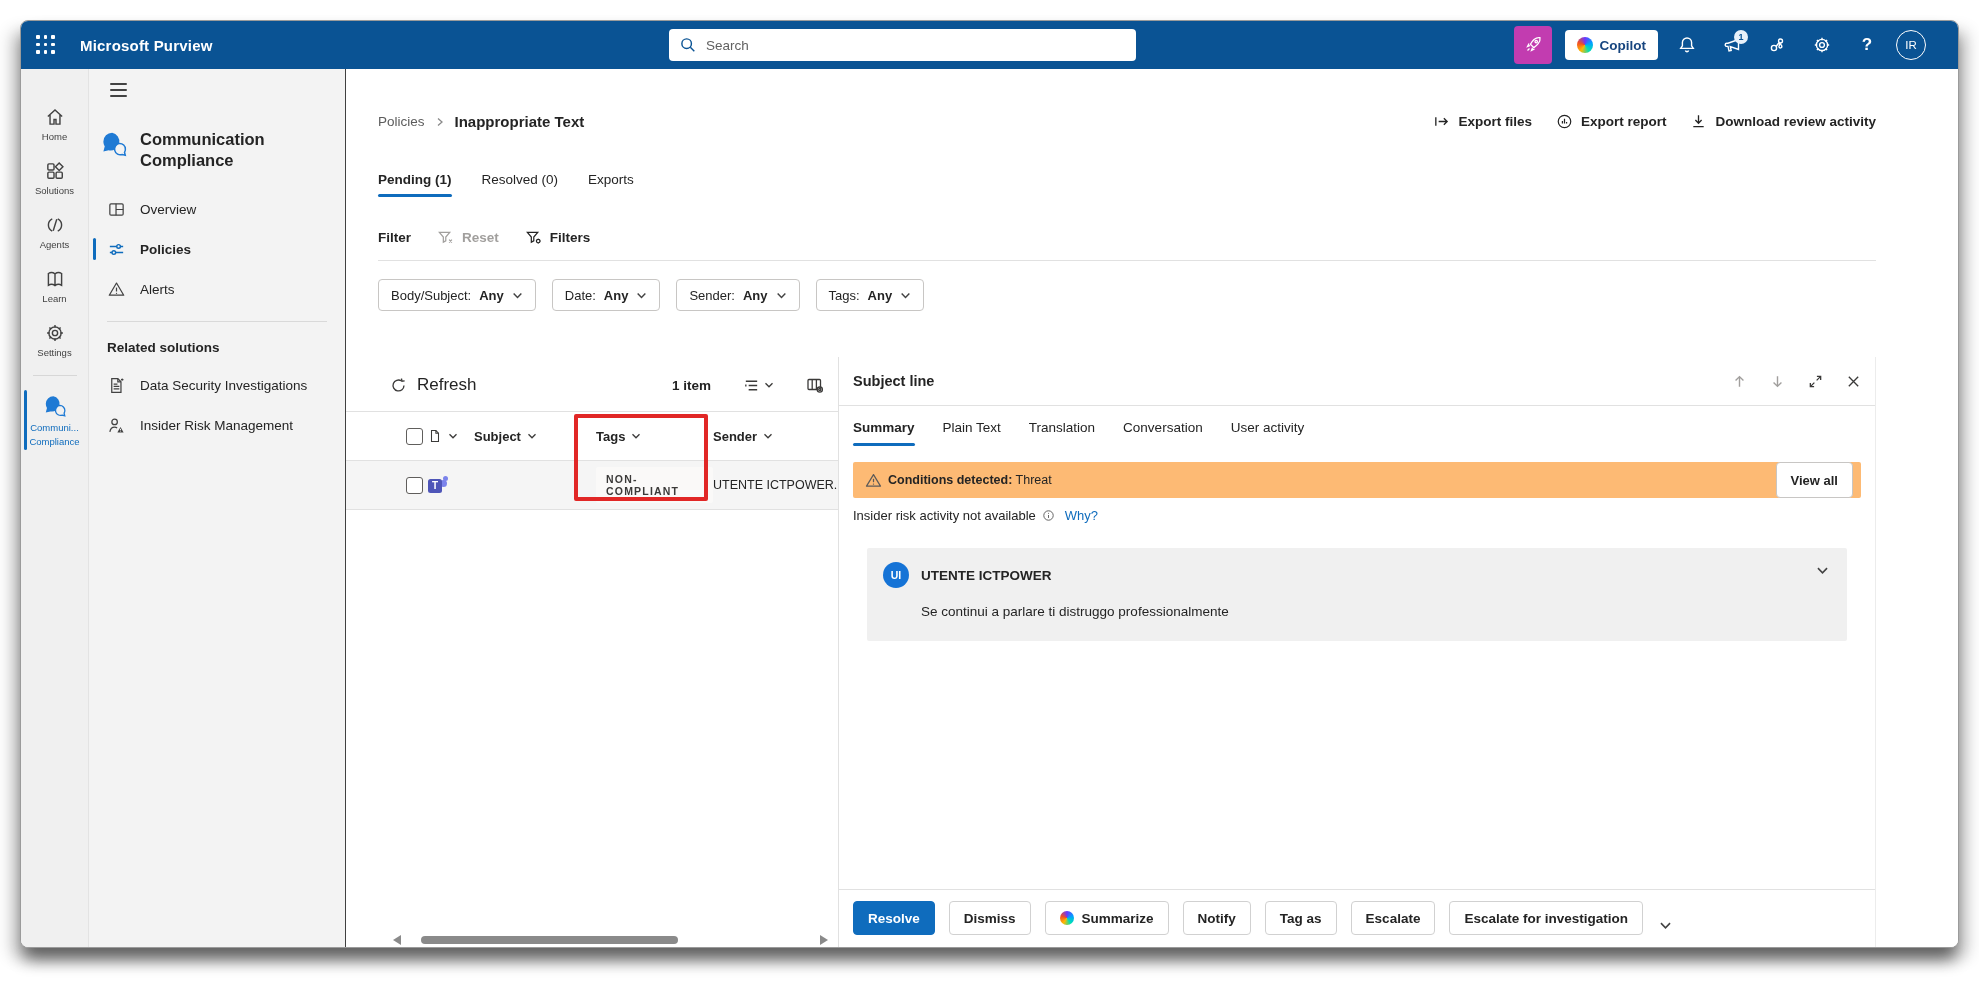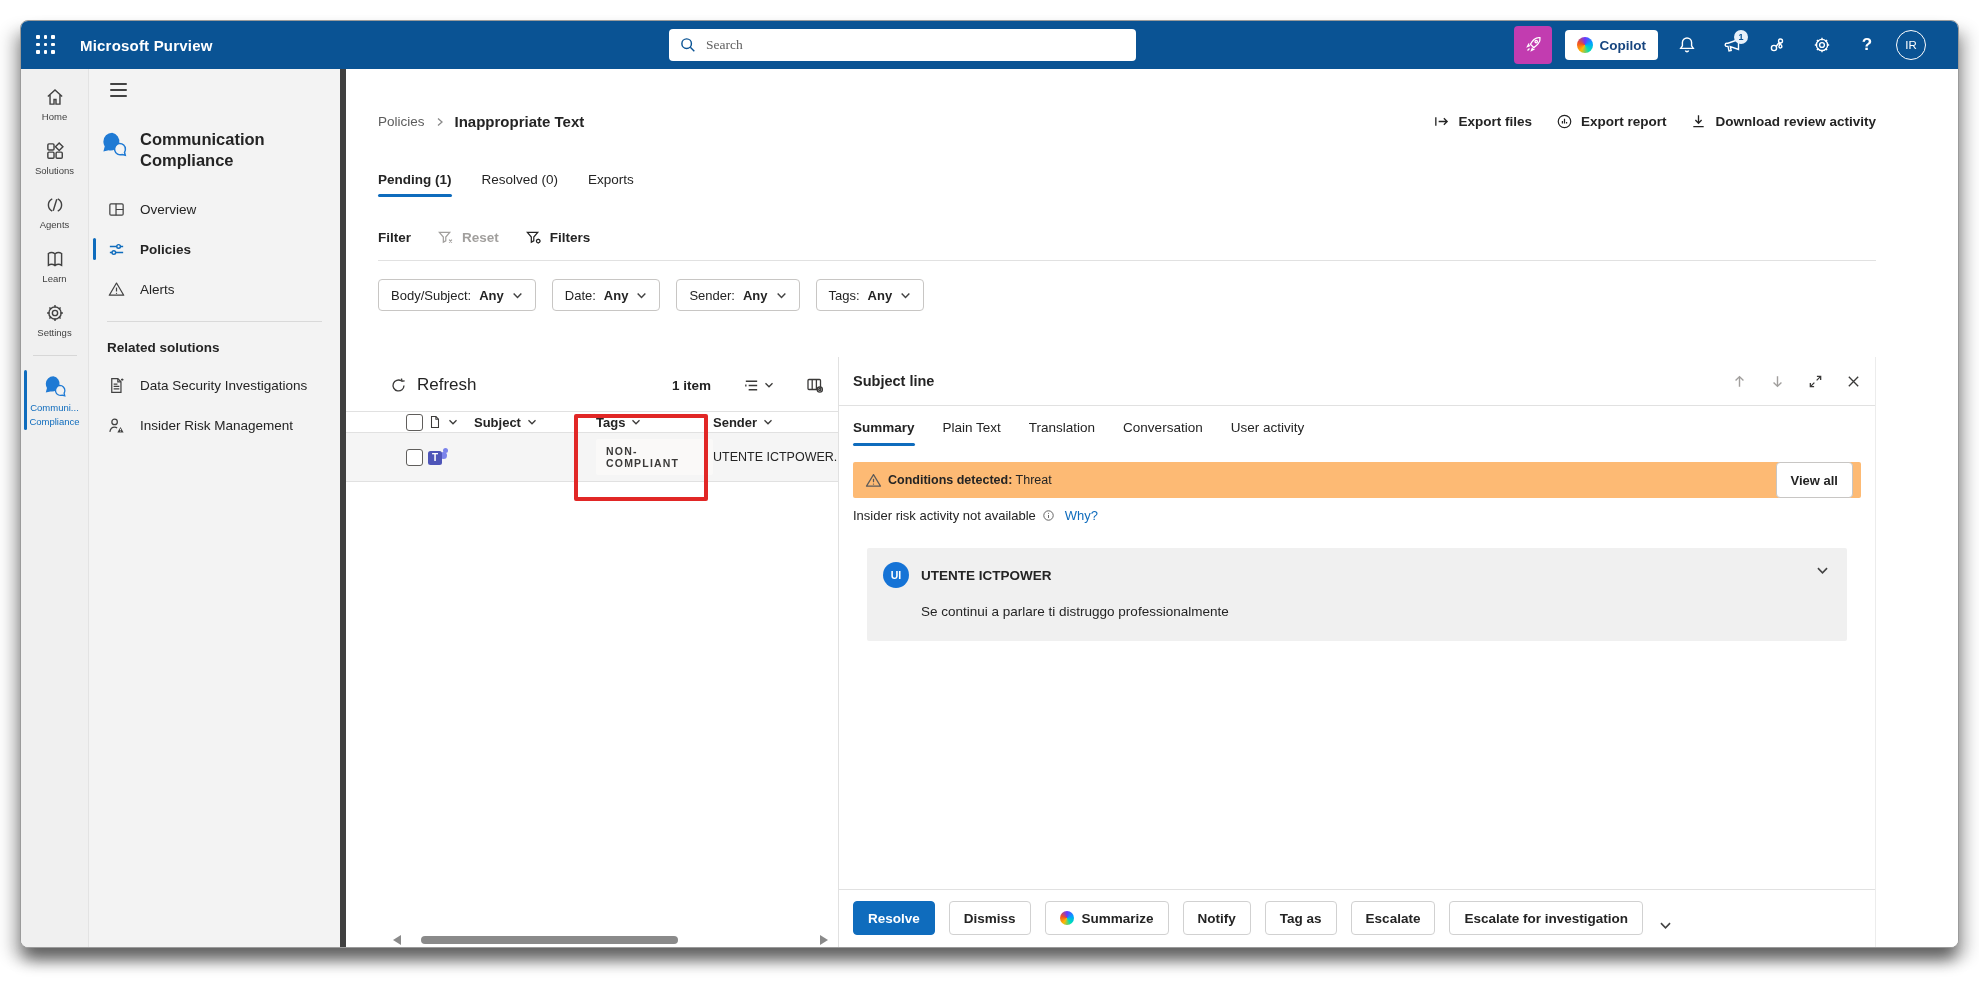--- a/index.html
+++ b/index.html
@@ -9,48 +9,48 @@
             border:1px solid #9b9b9b; border-radius:8px; overflow:hidden;
             box-shadow:0 14px 16px -2px rgba(0,0,0,.48), 10px 10px 16px rgba(0,0,0,.16), -10px 10px 16px rgba(0,0,0,.16); }
 
   
   .topbar { position:relative; height:48px; background:#0a5394; display:flex; align-items:center; color:#fff; }
   .waffle { width:20px; height:20px; margin-left:15px; display:grid; grid-template-columns:repeat(3,1fr); gap:3px; cursor:pointer; }
   .waffle i { width:3.5px; height:3.5px; background:#fff; border-radius:1px; }
   .app-title { margin-left:24px; font-size:15px; font-weight:700; letter-spacing:.2px; }
   .searchbox { position:absolute; left:648px; top:8px; width:467px; height:32px; background:#fff; border-radius:4px;
                display:flex; align-items:center; padding:0 10px; gap:9px; }
-  .searchbox input { border:none; outline:none; font-size:13.5px; width:100%; font-family:Liberation Serif, serif; color:#242424; }
+  .searchbox input { border:none; outline:none; font-size:13.5px; width:100%; font-family:Liberation Sans, sans-serif; color:#242424; }
   .searchbox input::placeholder { color:#616161; }
   .tb-right { position:absolute; right:0; top:0; height:48px; display:flex; align-items:center; gap:13px; padding-right:32px; }
   .rocket-btn { width:38px; height:38px; background:#c23cb0; border-radius:4px; display:flex; align-items:center; justify-content:center; cursor:pointer; }
   .copilot-btn { height:30px; background:#fff; border-radius:4px; display:flex; align-items:center; gap:7px; padding:0 12px; cursor:pointer; }
   .copilot-ic { width:16px; height:16px; border-radius:50%; background:conic-gradient(#6a37ff,#00a2ff,#00e0b5,#ffb900,#f25022,#6a37ff); }
   .copilot-btn span { color:#17457f; font-weight:700; font-size:13.5px; }
   .tb-ic { width:32px; height:32px; display:flex; align-items:center; justify-content:center; cursor:pointer; position:relative; }
   .badge { position:absolute; top:1px; right:0; min-width:14px; height:14px; background:#e8f1fa; color:#0a5394; border-radius:7px;
            font-size:9px; font-weight:700; display:flex; align-items:center; justify-content:center; padding:0 3px; }
   .help-glyph { font-size:17px; font-weight:600; color:#fff; }
   .avatar { width:30px; height:30px; border:1.6px solid #fff; border-radius:50%; display:flex; align-items:center; justify-content:center;
             font-size:11.5px; font-weight:400; color:#fff; cursor:pointer; }
 
   
   .body { display:flex; height:880px; }
 
   
-  .rail { width:68px; background:#f0f0f0; border-right:1px solid #e3e3e3; display:flex; flex-direction:column; align-items:center; padding-top:8px; }
+  .rail { width:68px; background:#f0f0f0; border-right:1px solid #e3e3e3; display:flex; flex-direction:column; align-items:center; padding-top:28px; }
   .rail-item { width:100%; display:flex; flex-direction:column; align-items:center; gap:3px; padding:9px 0; cursor:pointer; color:#424242; }
   .rail-item .rlabel { font-size:9.5px; color:#424242; }
   .rail-div { width:44px; border-top:1px solid #d7d7d7; margin:8px 0; }
   .rail-item.active { position:relative; color:#0f6cbd; }
   .rail-item.active::before { content:""; position:absolute; left:3px; top:6px; bottom:6px; width:3px; background:#0f6cbd; border-radius:2px; }
   .rail-item.active .rlabel { color:#0f6cbd; }
 
   
-  .nav { width:257px; background:#f3f3f3; border-right:6px solid #404040; padding-top:14px; }
+  .nav { width:257px; background:#f3f3f3; border-right:1px solid #404040; padding-top:14px; }
   .hamburger { margin-left:21px; width:17px; display:flex; flex-direction:column; gap:4px; cursor:pointer; }
   .hamburger i { height:2px; background:#424242; border-radius:1px; }
   .nav-head { display:flex; gap:11px; padding:0 12px 0 10px; margin-top:32px; align-items:flex-start; }
   .nav-head .ntitle { font-size:16.5px; font-weight:700; line-height:21px; color:#242424; width:150px; }
   .nav-item { position:relative; display:flex; align-items:center; gap:14px; height:40px; padding-left:18px; font-size:13.5px; cursor:pointer; color:#242424; }
   .nav-item.selected { font-weight:700; }
   .nav-item.selected::before { content:""; position:absolute; left:4px; top:9px; bottom:9px; width:3px; background:#0f6cbd; border-radius:2px; }
   .nav-sec-div { border-top:1px solid #d9d9d9; margin:12px 18px; }
   .nav-sub { font-size:13.5px; font-weight:700; padding:6px 18px 10px; }
 
@@ -81,21 +81,21 @@
   
   .content-row { position:absolute; left:0; right:0; top:288px; bottom:0; display:flex; }
   .list-col { position:relative; width:493px; border-right:1px solid #e1e1e1; }
   .list-toolbar { display:flex; align-items:center; height:28px; margin:14px 14px 0 44px; }
   .refresh { display:flex; align-items:center; gap:10px; font-size:17px; cursor:pointer; }
   .lt-right { margin-left:auto; display:flex; align-items:center; gap:32px; }
   .item-count { font-size:13.5px; font-weight:700; }
   .tool-ic { display:flex; align-items:center; gap:4px; cursor:pointer; }
 
   .tbl-head, .tbl-row { display:grid; grid-template-columns:22px 46px 122px 117px 1fr; align-items:center; padding-left:60px; }
-  .tbl-head { height:22px; margin-top:12px; border-top:1px solid #e1e1e1; border-bottom:1px solid #e1e1e1; font-size:13px; font-weight:600; }
+  .tbl-head { height:50px; margin-top:12px; border-top:1px solid #e1e1e1; border-bottom:1px solid #e1e1e1; font-size:13px; font-weight:600; }
   .th-cell { display:flex; align-items:center; gap:6px; cursor:pointer; }
   .tbl-row { height:49px; background:#f5f5f5; border-bottom:1px solid #e1e1e1; font-size:12.5px; }
   .checkbox { width:17px; height:17px; border:1.5px solid #605e5c; border-radius:3px; background:#fff; cursor:pointer; }
   .tag-pill { display:inline-block; background:#faf9f8; color:#3b3a39; font-size:10.5px; font-weight:600; letter-spacing:1.2px;
               padding:6px 10px; border-radius:2px; }
   .sender-cell { white-space:nowrap; overflow:hidden; font-size:12.5px; }
   .teams-ic { position:relative; width:20px; height:19px; }
   .teams-ic .sq { position:absolute; left:0; top:3px; width:14px; height:14px; background:#4e55b8; border-radius:2.5px;
                   color:#fff; font-size:10px; font-weight:700; display:flex; align-items:center; justify-content:center; }
   .teams-ic .c1 { position:absolute; right:1px; top:4px; width:7px; height:7px; border-radius:50%; background:#7b83eb; }

